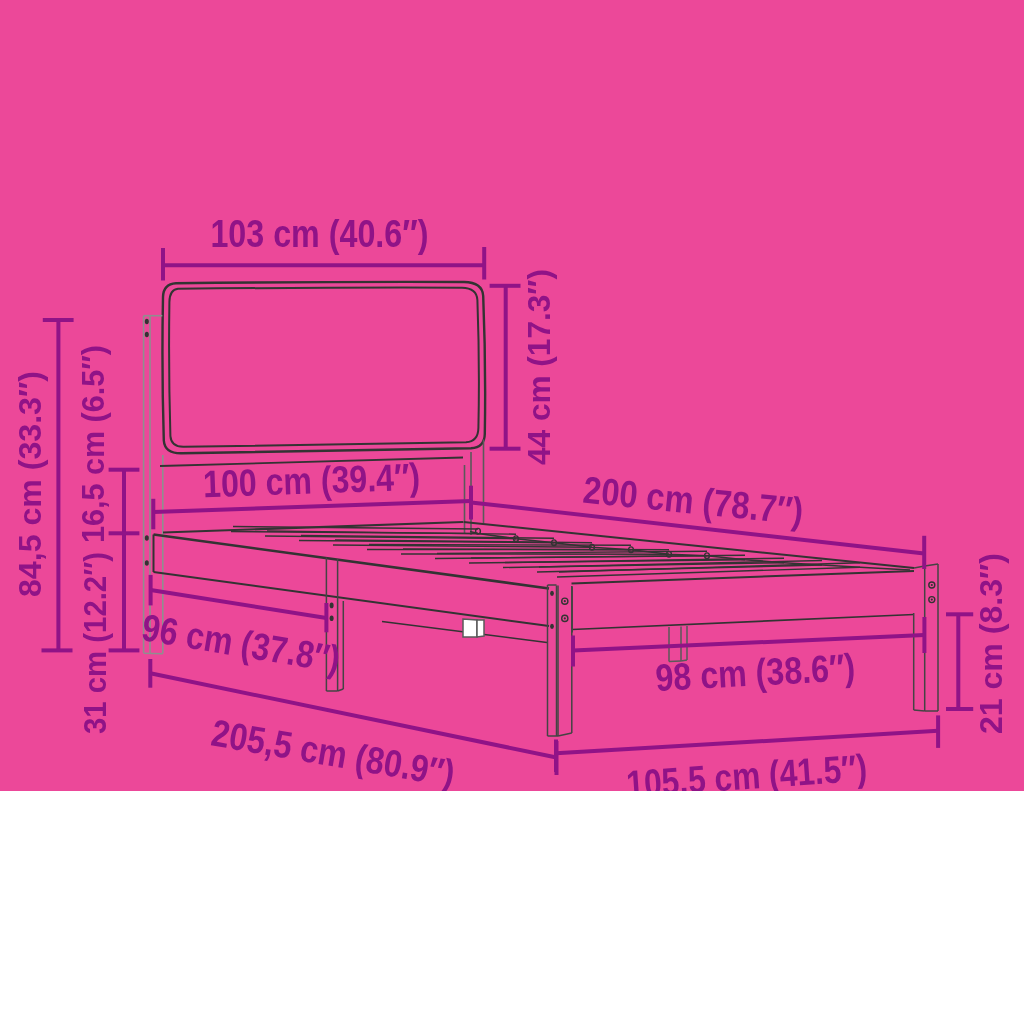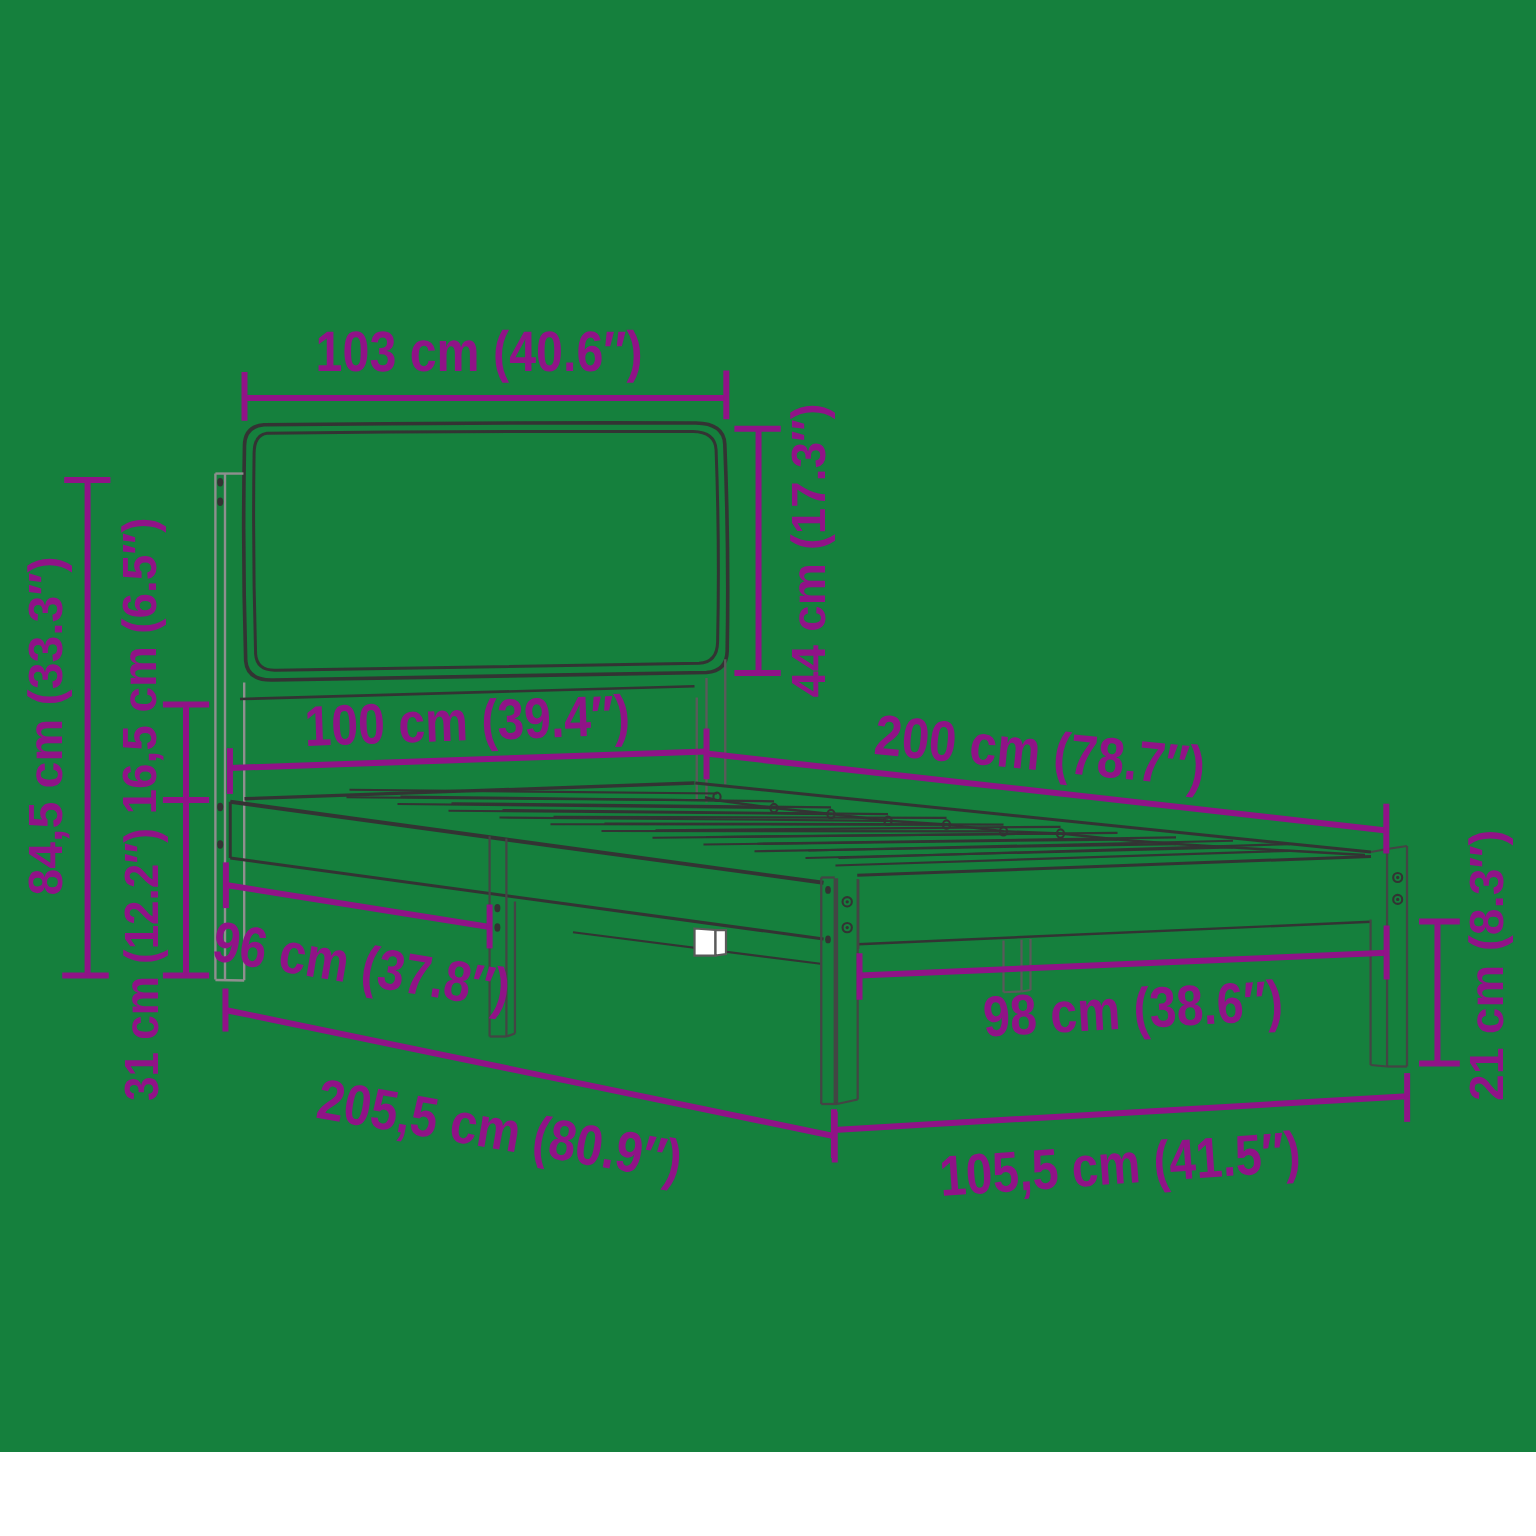--- a/index.html
+++ b/index.html
@@ -1,16 +1,16 @@
 <!DOCTYPE html>
 <html><head>
 <meta charset="utf-8">
 <style>
   html,body{margin:0;padding:0;background:#ffffff;}
-  .wrap{width:1024px;height:968px;position:relative;background:#15803d;overflow:hidden;}
+  .wrap{width:1024px;height:791px;position:relative;background:#ec4899;overflow:hidden;}
   svg{position:absolute;top:0;left:0;}
   text{font-family:"Liberation Sans", sans-serif;font-weight:bold;fill:#901387;}
 </style>
 </head>
 <body>
 <div class="wrap">
 <svg width="1024" height="1024" viewBox="0 0 1024 1024">
 
 <g stroke="#333333" fill="none" stroke-width="2">
 

